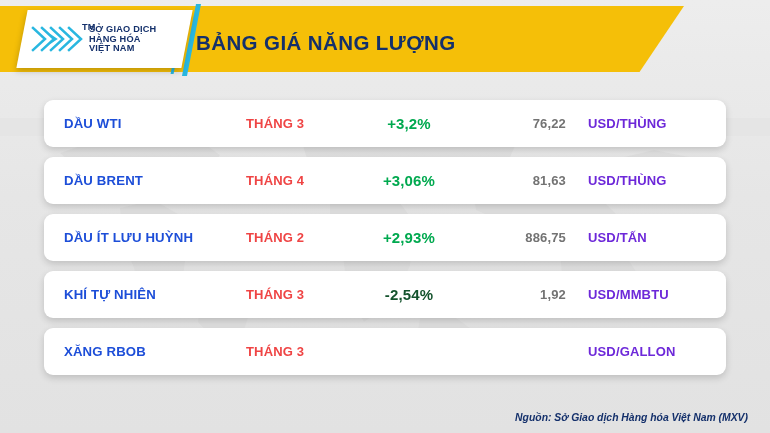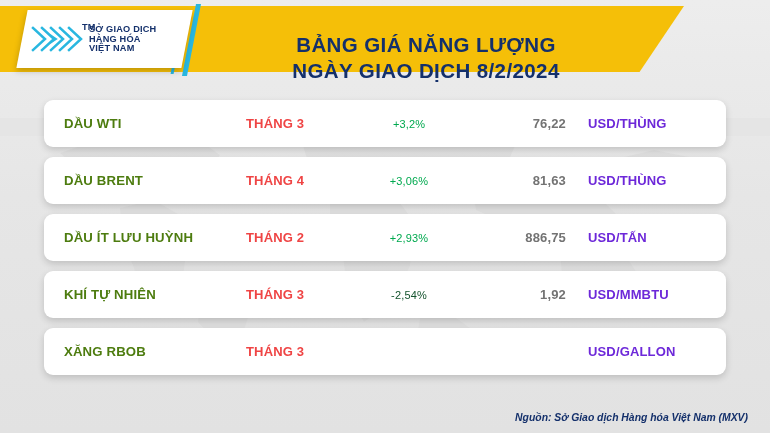--- a/index.html
+++ b/index.html
@@ -68,24 +68,24 @@
   }
   .logotext span {
     font-size:9.2px; font-weight:bold; color:#14306b;
     letter-spacing:.2px; white-space:nowrap;
   }
   .tmmark {
     position:absolute; left:-7px; top:-1px;
     font-size:4px; color:#14306b; font-weight:bold;
   }
   .title {
-    position:absolute; left:196px; top:26px;
+    position:absolute; left:196px; top:14px;
     width:460px; height:58px;
-    display:flex; flex-direction:column;
-    align-items:center; justify-content:flex-end;
+    display:flex; flex-direction:row;
+    align-items:center; justify-content:flex-start;
     text-align:center;
   }
   .title div {
     font-size:20.5px; font-weight:bold; color:#14306b;
     letter-spacing:.4px; line-height:1.28;
     white-space:nowrap;
   }
 
   
   .rows {
@@ -97,32 +97,32 @@
     height:47px;
     background:#ffffff;
     border-radius:9px;
     box-shadow:0 3px 7px rgba(0,0,0,.16);
     margin-bottom:10px;
     display:flex;
     align-items:center;
   }
   .c-name {
     position:absolute; left:20px;
-    font-size:13.2px; font-weight:bold; color:#4d7c0f;
+    font-size:13.2px; font-weight:bold; color:#1d4ed8;
     letter-spacing:.15px; white-space:nowrap;
   }
   .c-month {
     position:absolute; left:202px;
     font-size:13px; font-weight:bold; color:#ef4444;
     letter-spacing:.15px; white-space:nowrap;
   }
   .c-change {
     position:absolute; left:300px; width:130px;
     text-align:center;
-    font-size:11px; font-weight:normal;
+    font-size:15px; font-weight:bold;
     letter-spacing:.15px; white-space:nowrap;
   }
   .c-change.up { color:#00a94f; }
   .c-change.down { color:#14532d; }
   .c-price {
     position:absolute; left:420px; width:102px;
     text-align:right;
     font-size:13px; font-weight:bold; color:#737373;
     letter-spacing:.15px; white-space:nowrap;
   }
@@ -189,21 +189,20 @@
           <span class="tmmark">TM</span>
           <span>SỞ GIAO DỊCH</span>
           <span>HÀNG HÓA</span>
           <span>VIỆT NAM</span>
         </div>
       </div>
     </div>
 
     <div class="title">
       <div>BẢNG GIÁ NĂNG LƯỢNG</div>
-      <div>NGÀY GIAO DỊCH 8/2/2024</div>
     </div>
   </div>
 
   <div class="rows" id="rows">
       <div class="row">
         <div class="c-name">DẦU WTI</div>
         <div class="c-month">THÁNG 3</div>
         <div class="c-change up">+3,2%</div>
         <div class="c-price">76,22</div>
         <div class="c-unit">USD/THÙNG</div>

